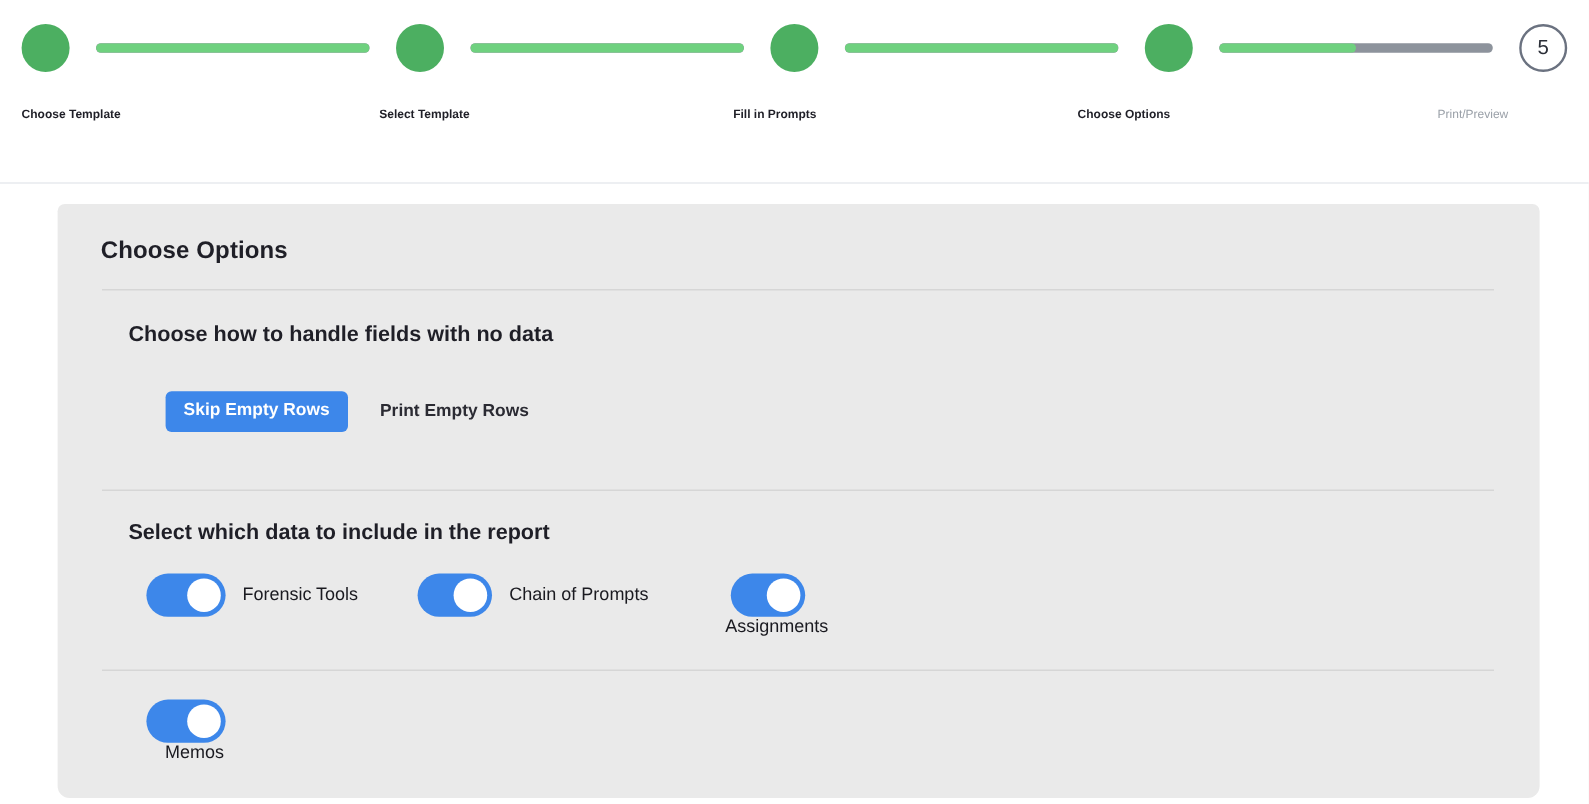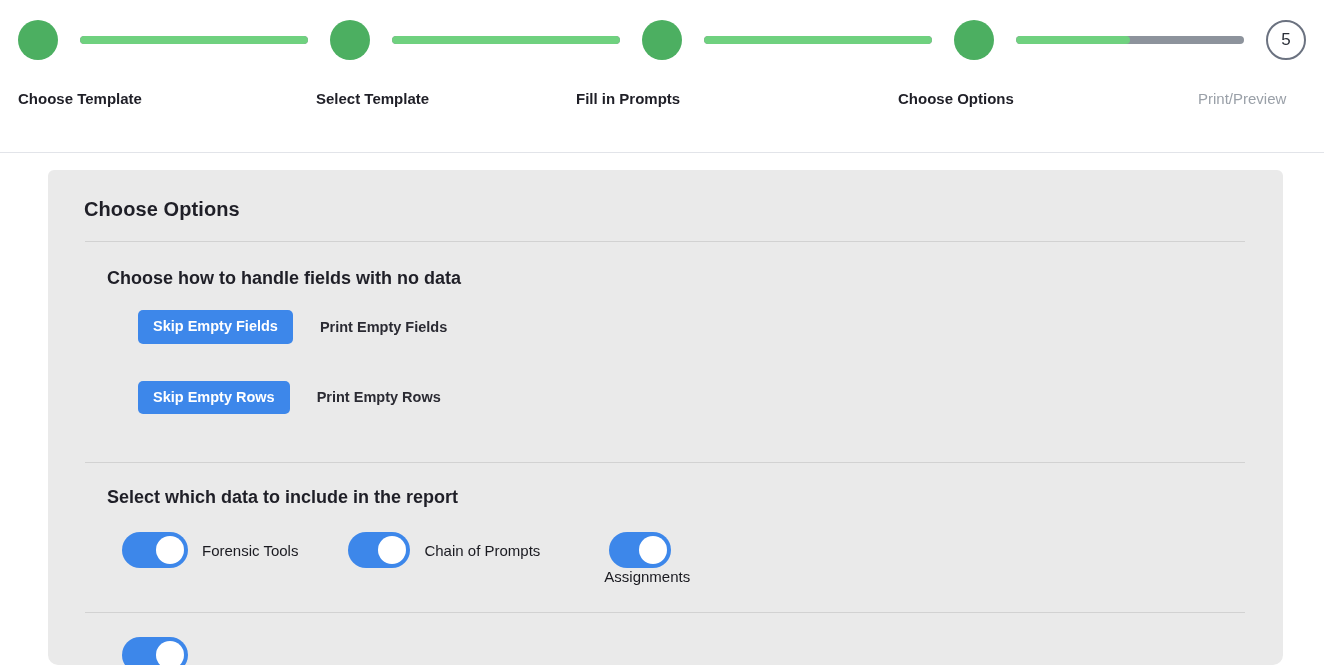--- a/index.html
+++ b/index.html
@@ -61,21 +61,21 @@
     background: #ffffff;
     border: 2px solid #6b7280;
     color: #2a2e37;
     display: flex;
     align-items: center;
     justify-content: center;
     font-size: 17px;
     font-weight: 400;
   }
   .step-label {
-    font-size: 15px;
+    font-size: 10px;
     font-weight: bold;
     color: #1f1f27;
     white-space: nowrap;
     margin-top: -6px;
   }
   .step-label.muted {
     color: #9aa0a8;
     font-weight: normal;
   }
   
@@ -289,41 +289,37 @@
       <div class="step-marker-row">
         <div class="dot pending">5</div>
       </div>
     </div>
 
   </div>
 
   <div class="labels-row">
     <div class="step-label" style="left:18px;">Choose Template</div>
     <div class="step-label" style="left:316px;">Select Template</div>
-    <div class="step-label" style="left:576px;">Fill in Prompts</div>
+    <div class="step-label" style="left:611px;">Fill in Prompts</div>
     <div class="step-label" style="left:898px;">Choose Options</div>
     <div class="step-label muted" style="left:1198px;">Print/Preview</div>
   </div>
 
 </div>
 
 <div class="card">
 
   <div class="card-title">Choose Options</div>
 
   <div class="hr"></div>
 
   <div class="section">
 
     <div class="section-heading">Choose how to handle fields with no data</div>
 
-    <div class="choice-row">
-      <button class="pill">Skip Empty Fields</button>
-      <span class="plain-choice">Print Empty Fields</span>
-    </div>
 
     <div class="choice-row second">
       <button class="pill">Skip Empty Rows</button>
       <span class="plain-choice">Print Empty Rows</span>
     </div>
 
   </div>
 
   <div class="hr" style="margin-top:48px;"></div>
 

